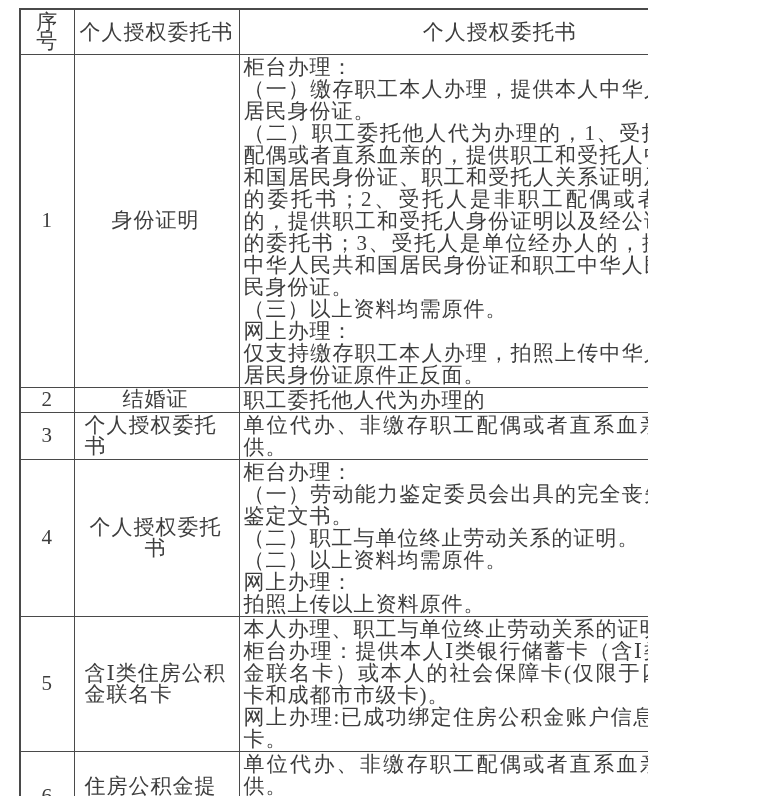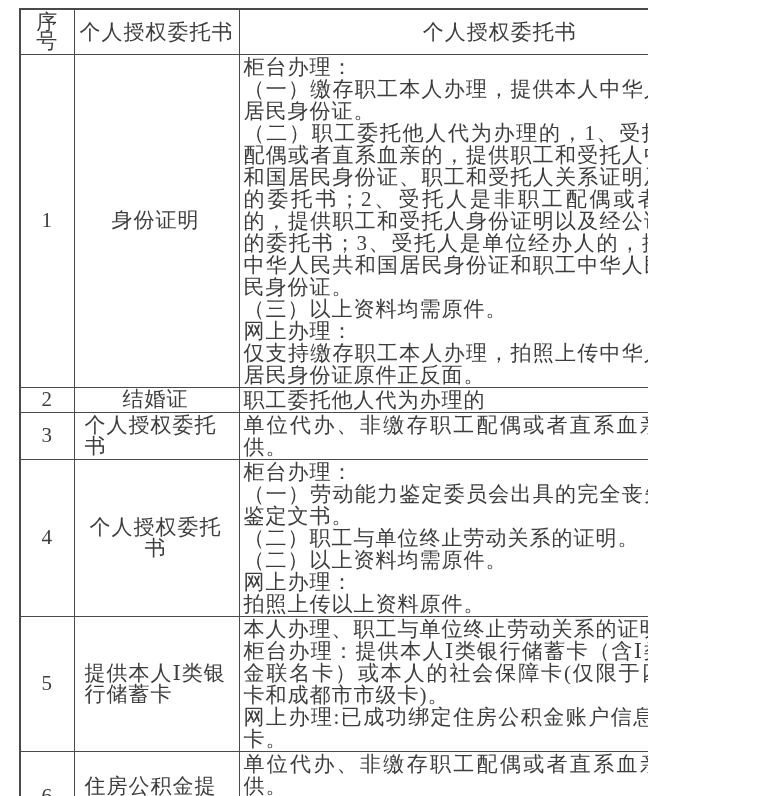--- a/index.html
+++ b/index.html
@@ -114,21 +114,21 @@
           <td class="cell-name center">个人授权委托书</td>
           <td class="cell-req">柜台办理：
 （一）劳动能力鉴定委员会出具的完全丧失劳动能力鉴定文书。
 （二）职工与单位终止劳动关系的证明。
 （二）以上资料均需原件。
 网上办理：
 拍照上传以上资料原件。</td>
         </tr>
         <tr>
           <td class="cell-no">5</td>
-          <td class="cell-name">提供本人Ⅰ类银行储蓄卡</td>
+          <td class="cell-name">含Ⅰ类住房公积金联名卡</td>
           <td class="cell-req">本人办理、职工与单位终止劳动关系的证明，
 柜台办理：提供本人Ⅰ类银行储蓄卡（含Ⅰ类住房公积金联名卡）或本人的社会保障卡(仅限于四川省省级卡和成都市市级卡)。
 网上办理:已成功绑定住房公积金账户信息的Ⅰ类储蓄卡。</td>
         </tr>
         <tr>
           <td class="cell-no">6</td>
           <td class="cell-name">住房公积金提取申请表</td>
           <td class="cell-req">单位代办、非缴存职工配偶或者直系血亲代办的提供。
 柜台办理：须加盖单位公章的纸质表格。
 网上办理:无需提供</td>

